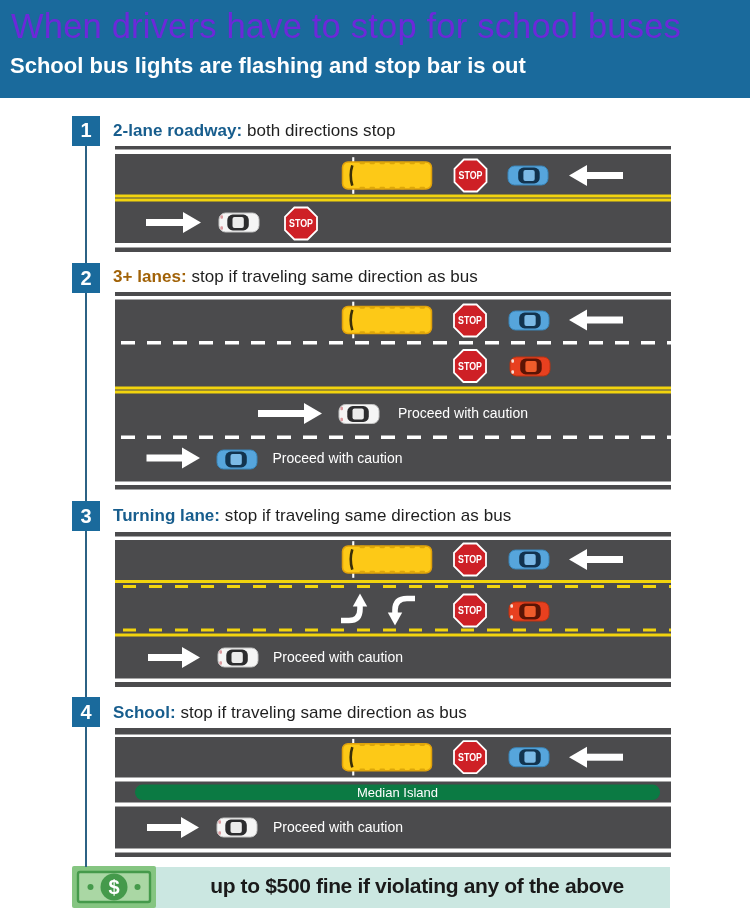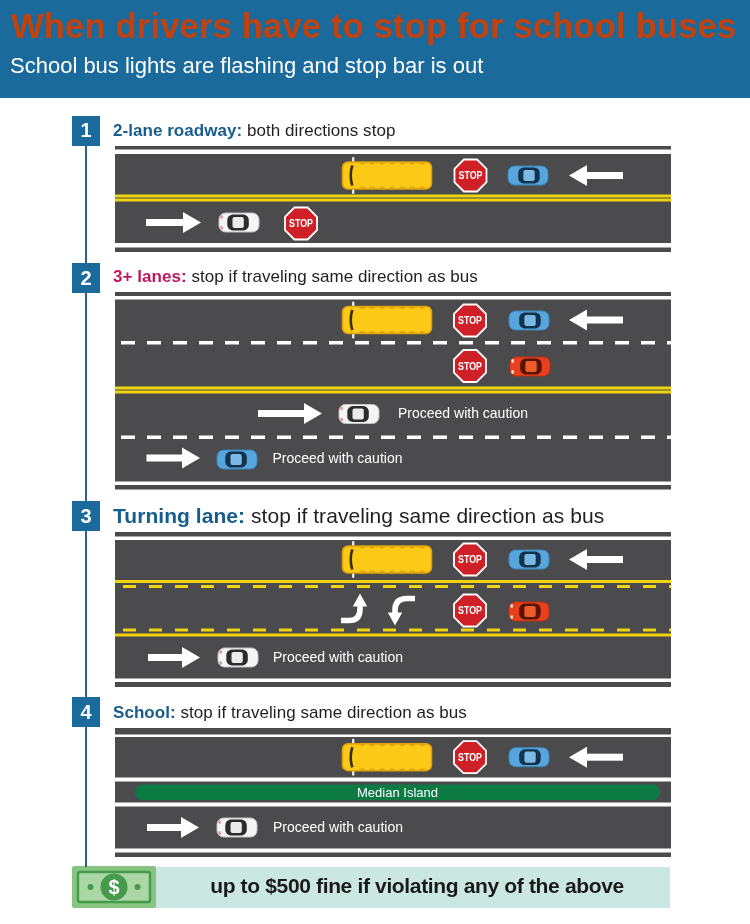--- a/index.html
+++ b/index.html
@@ -1,29 +1,29 @@
 <!DOCTYPE html>
 <html><head><meta charset="utf-8">
 <style>
 * { margin:0; padding:0; box-sizing:border-box; }
 html,body { background:#fff; }
 body { width:750px; height:924px; position:relative; font-family:"Liberation Sans", sans-serif; overflow:hidden; }
 </style></head>
 <body>
 <div style="position:absolute;left:0;top:0;width:750px;height:97.5px;background:#1a6a9c"></div>
-<div style="position:absolute;left:11px;top:7px;font-size:34.5px;font-weight:bold;color:#c2410c;letter-spacing:0.2px;white-space:nowrap">When drivers have to stop for school buses</div>
-<div style="position:absolute;left:10px;top:52.5px;font-size:22px;font-weight:normal;color:#fff;white-space:nowrap">School bus lights are flashing and stop bar is out</div>
+<div style="position:absolute;left:11px;top:7px;font-size:34.5px;font-weight:normal;color:#6d28d9;letter-spacing:0.2px;white-space:nowrap">When drivers have to stop for school buses</div>
+<div style="position:absolute;left:10px;top:52.5px;font-size:22px;font-weight:bold;color:#fff;white-space:nowrap">School bus lights are flashing and stop bar is out</div>
 <div style="position:absolute;left:84.8px;top:146px;width:2.4px;height:721px;background:#2c6284;z-index:1"></div>
 <div style="position:absolute;left:72px;top:115.5px;width:28px;height:30px;background:#1a6a9c;color:#fff;font-weight:bold;font-size:20px;display:flex;align-items:center;justify-content:center;z-index:2">1</div>
 <div style="position:absolute;left:72px;top:263px;width:28px;height:30px;background:#1a6a9c;color:#fff;font-weight:bold;font-size:20px;display:flex;align-items:center;justify-content:center;z-index:2">2</div>
 <div style="position:absolute;left:72px;top:501px;width:28px;height:30px;background:#1a6a9c;color:#fff;font-weight:bold;font-size:20px;display:flex;align-items:center;justify-content:center;z-index:2">3</div>
 <div style="position:absolute;left:72px;top:697px;width:28px;height:30px;background:#1a6a9c;color:#fff;font-weight:bold;font-size:20px;display:flex;align-items:center;justify-content:center;z-index:2">4</div>
 <div style="position:absolute;left:113px;top:120px;height:22px;line-height:22px;font-size:17px;letter-spacing:0.05px;color:#1f1f1f;white-space:nowrap"><b style="color:#175d8d">2-lane roadway:</b> both directions stop</div>
-<div style="position:absolute;left:113px;top:266px;height:22px;line-height:22px;font-size:17px;letter-spacing:0.05px;color:#1f1f1f;white-space:nowrap"><b style="color:#be185d">3+ lanes:</b> stop if traveling same direction as bus</div>
-<div style="position:absolute;left:113px;top:505px;height:22px;line-height:22px;font-size:21px;letter-spacing:0.05px;color:#1f1f1f;white-space:nowrap"><b style="color:#175d8d">Turning lane:</b> stop if traveling same direction as bus</div>
+<div style="position:absolute;left:113px;top:266px;height:22px;line-height:22px;font-size:17px;letter-spacing:0.05px;color:#1f1f1f;white-space:nowrap"><b style="color:#a16207">3+ lanes:</b> stop if traveling same direction as bus</div>
+<div style="position:absolute;left:113px;top:505px;height:22px;line-height:22px;font-size:17px;letter-spacing:0.05px;color:#1f1f1f;white-space:nowrap"><b style="color:#175d8d">Turning lane:</b> stop if traveling same direction as bus</div>
 <div style="position:absolute;left:113px;top:701.5px;height:22px;line-height:22px;font-size:17px;letter-spacing:0.05px;color:#1f1f1f;white-space:nowrap"><b style="color:#175d8d">School:</b> stop if traveling same direction as bus</div>
 <svg style="position:absolute;left:114.5px;top:145.5px" width="556" height="106" viewBox="0 0 556 106">
     <rect x="0" y="0" width="556" height="106" fill="#4b4b4d"></rect>
     <rect x="0.0" y="3.5" width="556.0" height="4.5" fill="#fff"></rect>
     <rect x="0.0" y="48.5" width="556.0" height="3.0" fill="#f2d40e"></rect>
     <rect x="0.0" y="52.5" width="556.0" height="3.0" fill="#f2d40e"></rect>
     <rect x="0.0" y="97.0" width="556.0" height="4.5" fill="#fff"></rect>
     <rect x="237.2" y="11.2" width="2.1" height="5.5" fill="#fff"></rect>
     <rect x="237.2" y="42.3" width="2.1" height="5.5" fill="#fff"></rect>
     <rect x="227.5" y="16.0" width="89.0" height="27.0" rx="5.5" fill="#fdc917" stroke="#e0a10b" stroke-width="1.5"></rect>

